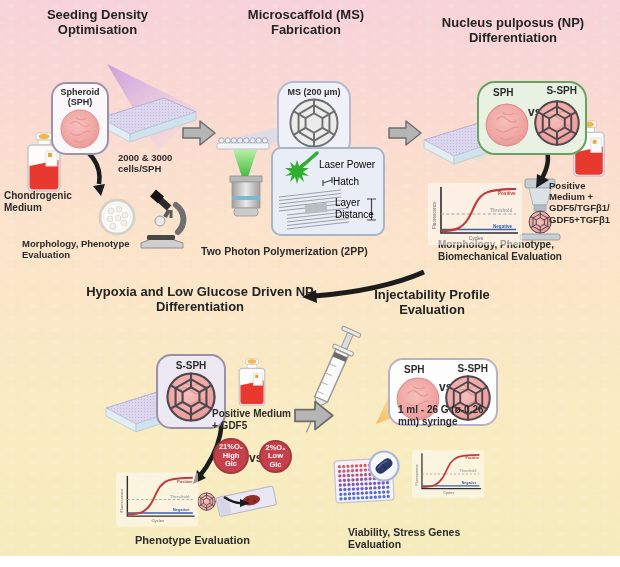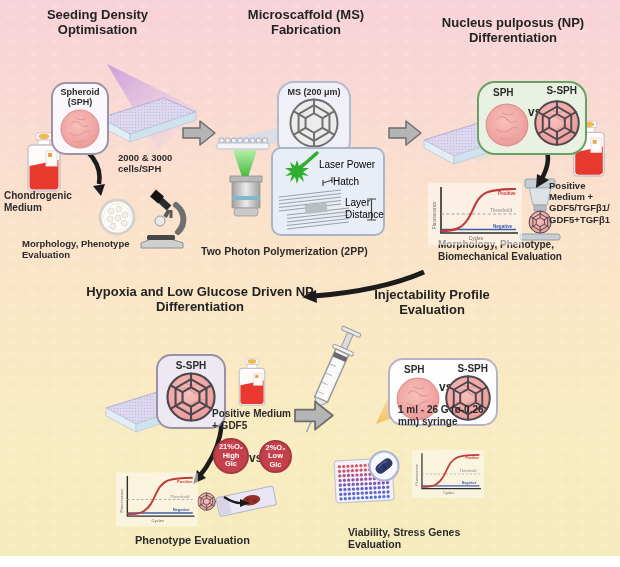--- a/index.html
+++ b/index.html
@@ -283,21 +283,21 @@
       <g stroke="#9aa0a8" stroke-width="1">
         <path d="M6 48 l62 -7 M6 51.5 l62 -7 M6 55 l62 -7 M6 58.5 l62 -7 M6 62 l62 -7"></path>
         <path d="M14 66 l62 -7 M14 69.5 l62 -7 M14 73 l62 -7 M14 76.5 l62 -7 M14 80 l62 -7"></path>
       </g>
       <rect x="32" y="55" width="22" height="9" fill="#b9bec3" transform="rotate(-6 43 59)"></rect>
       <path d="M50 34 l9 -3 M50 31 v6 M59 28 v6" stroke="#444" stroke-width="1.2" fill="none"></path>
       <path d="M94 50 h9 M98.5 50 v21 M94 71 h9" stroke="#444" stroke-width="1.2" fill="none"></path>
     </svg>
     <span class="blab" style="position:absolute;left:46px;top:10px;font-size:10px">Laser Power</span>
     <span class="blab" style="position:absolute;left:60px;top:27px;font-size:10px">Hatch</span>
-    <span class="blab" style="position:absolute;left:72px;top:48px;width:32px;font-size:10px;line-height:1.15">Layer Distance</span>
+    <span class="blab" style="position:absolute;left:62px;top:48px;width:32px;font-size:10px;line-height:1.15">Layer Distance</span>
   </div>
   <div class="lbl" style="left:201px;top:245px;width:220px;font-size:10.5px">Two Photon Polymerization (2PP)</div>
 
   <div class="title" style="left:406px;top:16px;width:214px">Nucleus pulposus (NP) Differentiation</div>
   <div class="box greenbox" style="left:477px;top:53px;width:110px;height:74px">
     <span class="blab" style="position:absolute;left:14px;top:4px;font-size:10px">SPH</span>
     <span class="blab" style="position:absolute;right:8px;top:2px;font-size:10px">S-SPH</span>
     <span class="vs" style="left:49px;top:22px">vs</span>
     <svg viewBox="0 0 64 64" width="46" height="46" style="position:absolute;left:5px;top:19px">
         <use href="#sphBody"></use>

